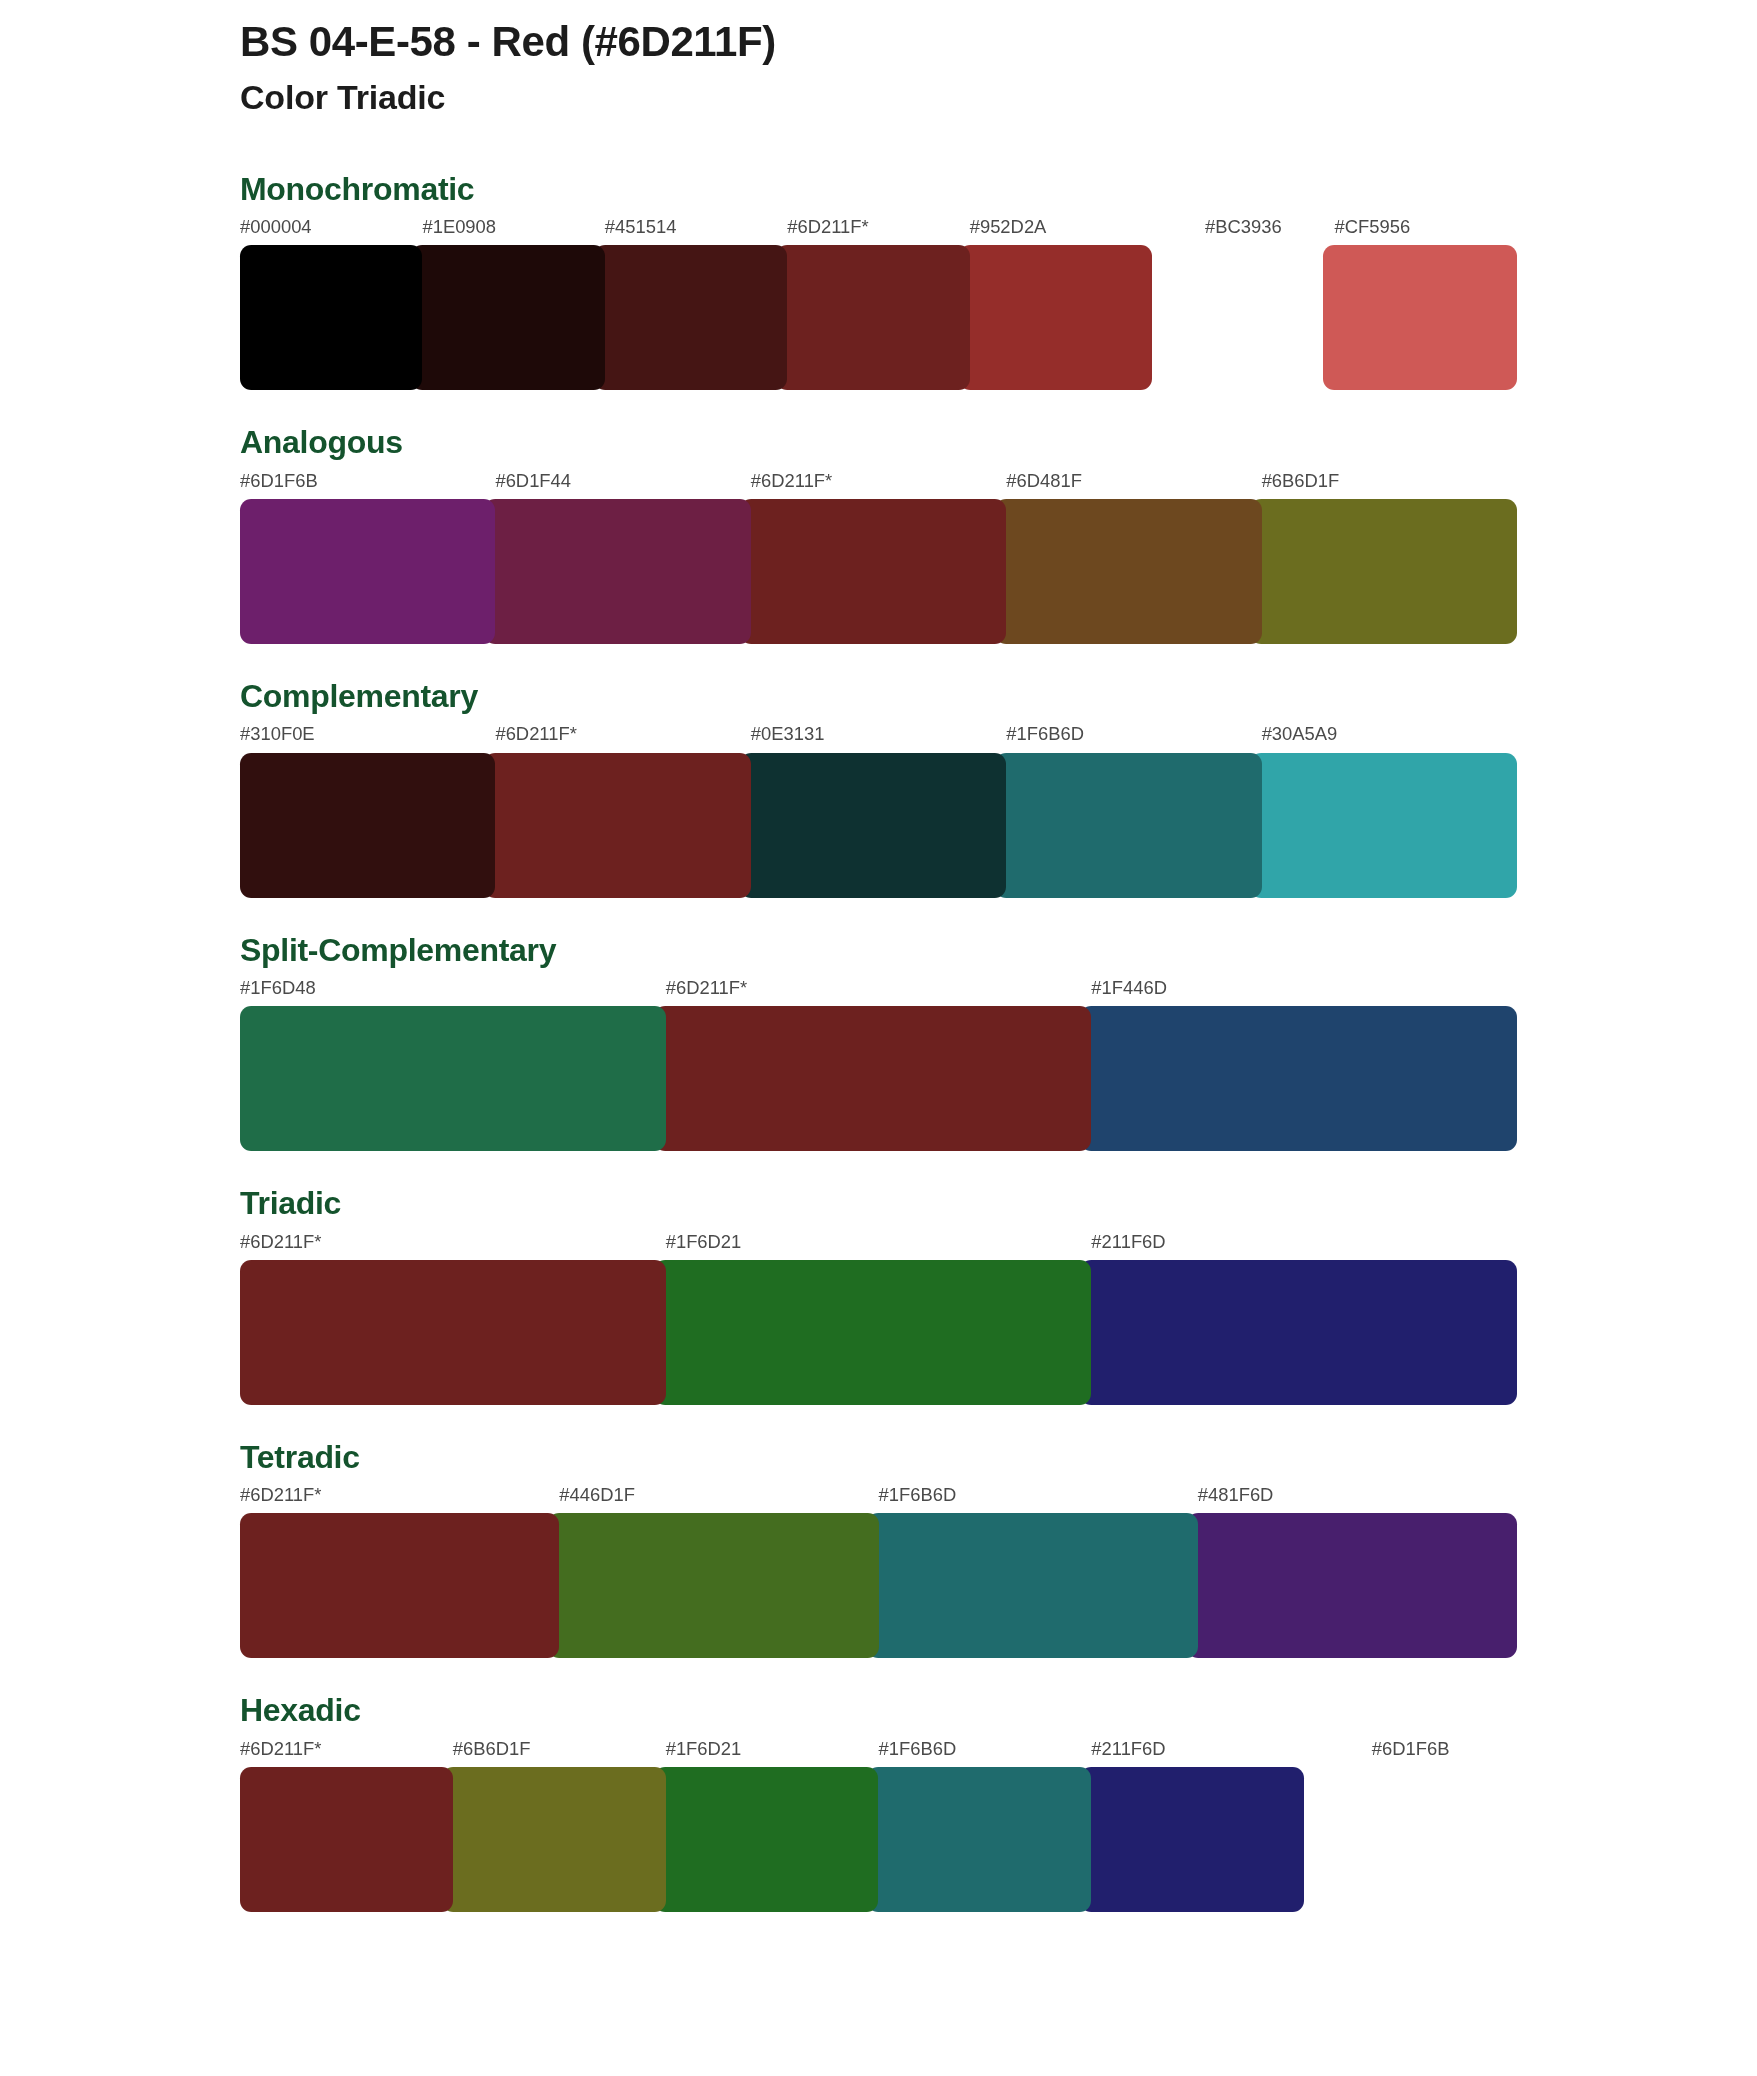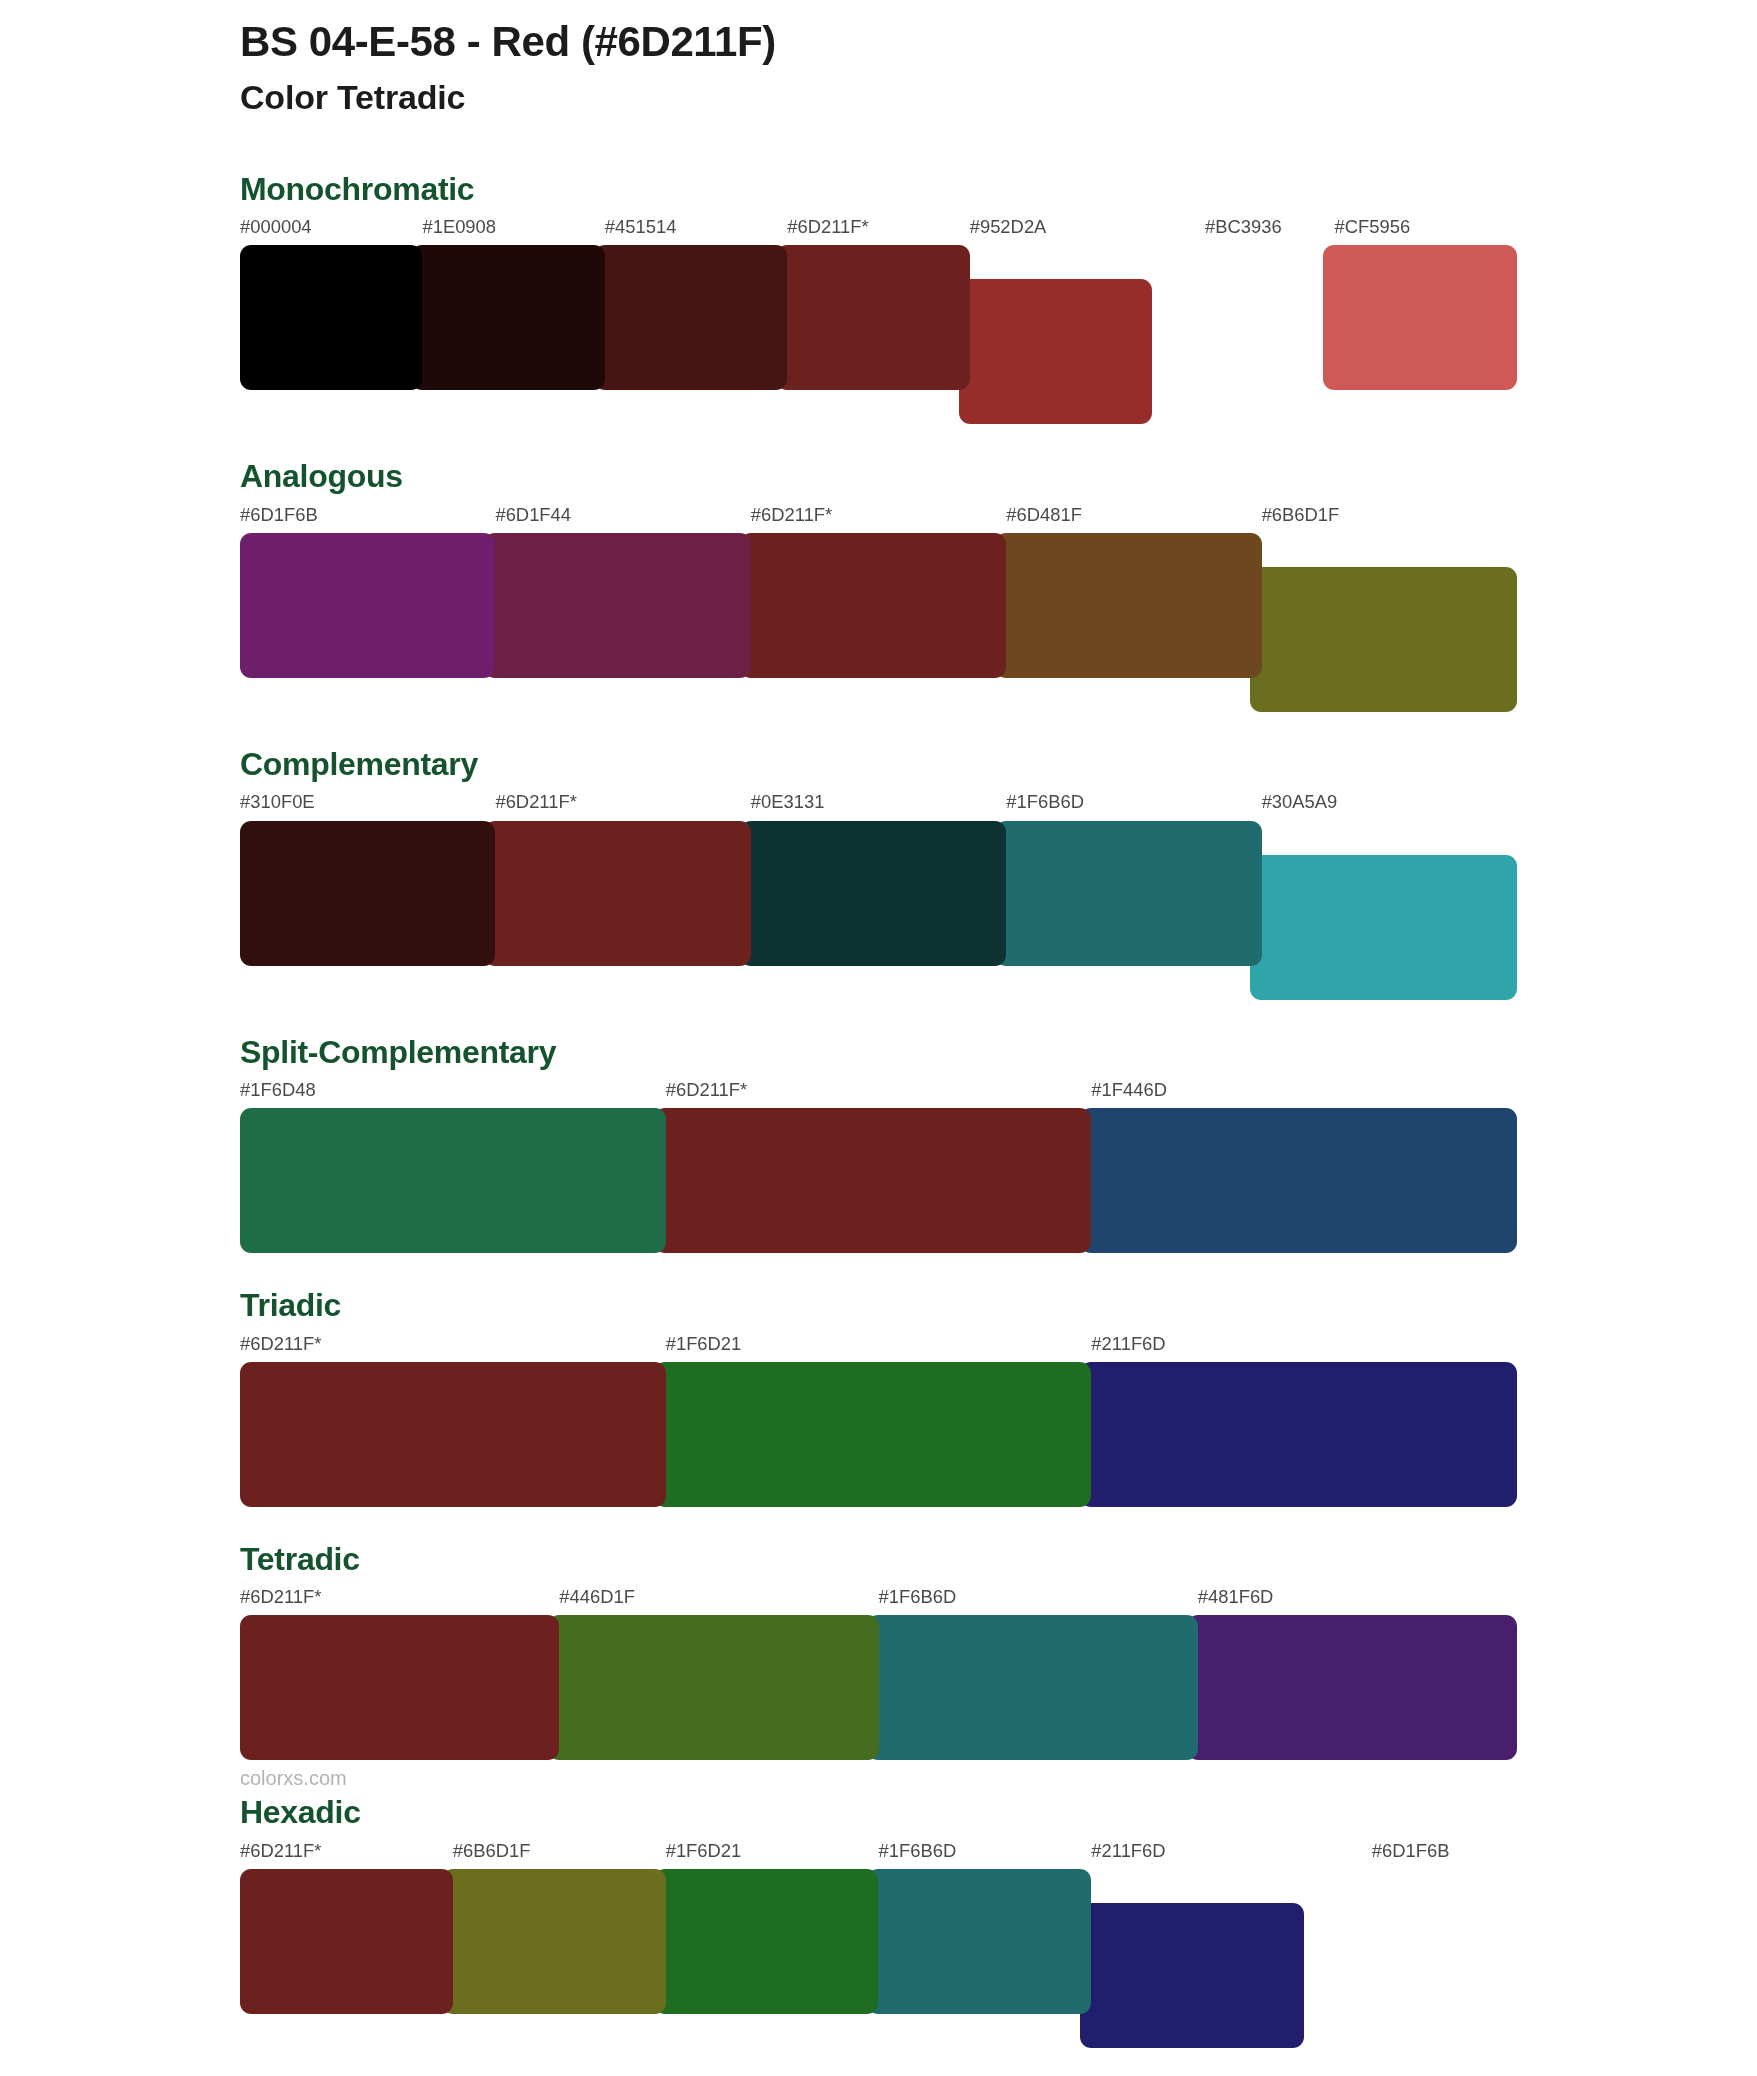--- a/index.html
+++ b/index.html
@@ -91,21 +91,21 @@
   .swatch + .swatch .swatch-chip {
     margin-left: -11.2px;
   }
   .swatch + .swatch {
     z-index: 1;
   }
   .swatch:nth-child(1) { z-index: 9; }
   .swatch:nth-child(2) { z-index: 8; }
   .swatch:nth-child(3) { z-index: 7; }
   .swatch:nth-child(4) { z-index: 6; }
-  .swatch:nth-child(5) { z-index: 5; gap: 34px; }
+  .swatch:nth-child(5) { z-index: 5; }
   .swatch:nth-child(6) { z-index: 4; align-items: center; }
   .swatch:nth-child(7) { z-index: 3; }
 
   
   .footer {
     position: absolute;
     left: 240px;
     bottom: 22.4px;
   }
   .footer-text {
@@ -114,21 +114,21 @@
     line-height: 1;
   }
 </style>
 </head>
 <body>
 
 <div class="page">
 
   <div class="header">
     <h1 class="page-title">BS 04-E-58 - Red (#6D211F)</h1>
-    <h2 class="page-subtitle">Color Tetradic</h2>
+    <h2 class="page-subtitle">Color Triadic</h2>
   </div>
 
   <div id="sections-container">
       <div class="section">
         <div class="section-title">Monochromatic</div>
         <div class="swatch-row">
           <div class="swatch">
             <div class="swatch-label">#000004</div>
             <div class="swatch-chip" style="background-color: rgb(0, 0, 0);"></div>
           </div>

